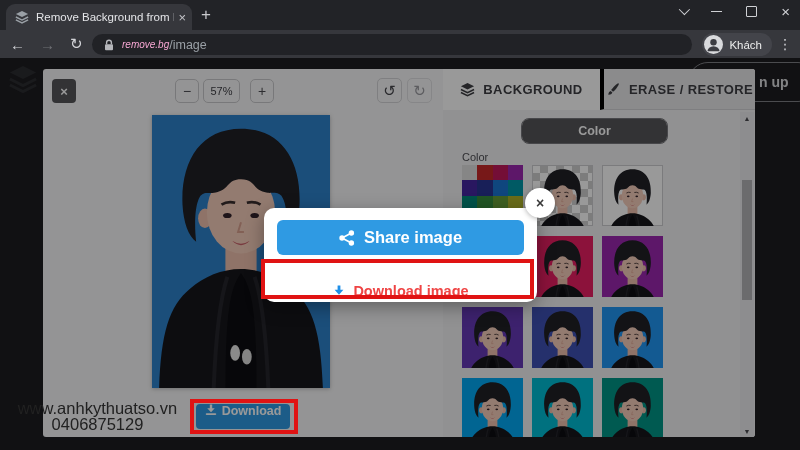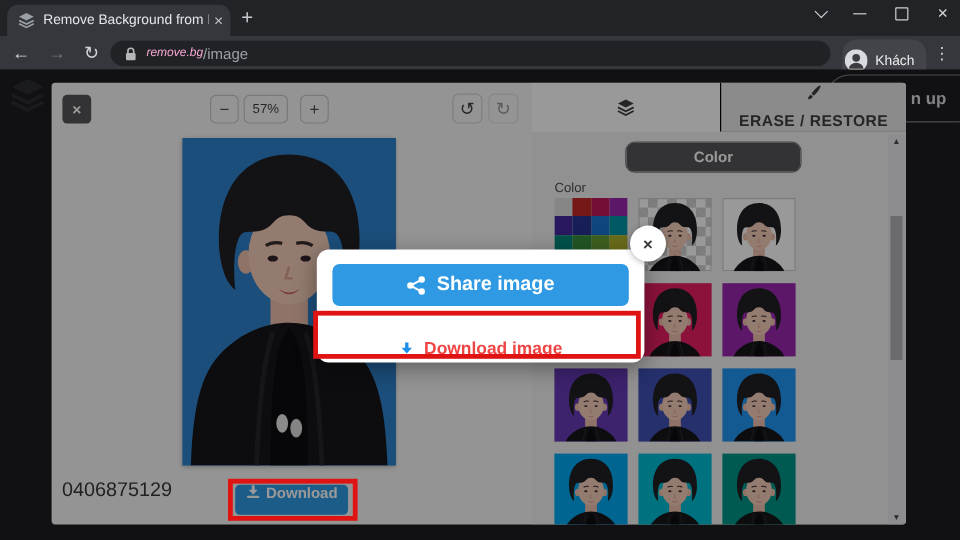--- a/index.html
+++ b/index.html
@@ -18,21 +18,21 @@
   .minbar{width:11px;height:0;border-top:1.8px solid #cfd0d4;}
   .maxbox{width:9px;height:9px;border:1.5px solid #cfd0d4;border-radius:1px;}
   .wclose{font-size:15px;line-height:1;}
   .toolbar{position:absolute;top:30px;left:0;right:0;height:28px;background:#36373c;}
   .navic{position:absolute;top:0;height:28px;display:flex;align-items:center;font-size:15px;color:#d2d3d7;}
   .navic.dis{color:#707176;}
   .urlpill{position:absolute;left:92px;top:34px;width:600px;height:21px;background:#212226;border-radius:11px;
            display:flex;align-items:center;padding-left:11px;box-sizing:border-box;}
   .host{color:#f9a8d4;font-size:10px;margin-left:7px;font-style:italic;}
   .path{color:#9aa0a6;font-size:12.5px;}
-  .profile{position:absolute;right:28px;top:33px;height:35px;border-radius:12px;background:#43444a;
+  .profile{position:absolute;right:28px;top:33px;height:23px;border-radius:12px;background:#43444a;
            display:flex;align-items:center;padding:0 10px 0 2px;}
   .profile-label{color:#eceded;font-size:11.5px;margin-left:6px;}
   .kebab{position:absolute;right:8px;top:36px;color:#cfd0d4;font-size:14px;}
   
   .viewport{position:absolute;top:58px;left:0;right:0;bottom:0;background:#1d1d20;}
   .signup-ghost{position:absolute;left:688px;top:4px;width:130px;height:40px;border:1.5px solid #7e7f84;
         border-radius:21px;color:#d9dadd;font-weight:bold;font-size:14px;display:flex;align-items:center;
         padding-left:70px;box-sizing:border-box;}
   
   .modal{position:absolute;left:43px;top:11px;width:712px;height:368px;background:#f7f7f8;border-radius:3px;overflow:hidden;}
@@ -46,21 +46,21 @@
         box-sizing:border-box;display:flex;align-items:center;justify-content:center;font-size:15px;color:#46464c;}
   .hbtn.dis{color:#9b9ba1;border-color:#e0e0e3;}
   .photo{position:absolute;left:109px;top:46px;width:178px;height:273px;box-shadow:0 1px 4px rgba(0,0,0,.25);}
   .photo svg{position:absolute;inset:0;width:100%;height:100%;}
   
   .panel{position:absolute;left:400px;top:0;width:312px;height:368px;background:#f2f2f3;}
   .ptabs{display:flex;height:41px;}
   .ptab{display:flex;align-items:center;justify-content:center;gap:8px;font-weight:bold;font-size:13px;
         letter-spacing:.4px;color:#3e3f44;}
   .ptab.active{flex:1;background:#fff;}
-  .ptab.inactive{width:155px;background:#e8e8ea;border-left:1px solid #000000;border-bottom:1px solid #d3d3d5;box-sizing:border-box;flex-direction:column;}
+  .ptab.inactive{width:155px;background:#e8e8ea;border-left:4px solid #000000;border-bottom:1px solid #d3d3d5;box-sizing:border-box;}
   .toggle{position:absolute;left:78px;top:49px;width:147px;height:26px;border:1.5px solid #77777c;border-radius:8px;
         display:flex;overflow:hidden;box-sizing:border-box;}
   .tg{flex:1;display:flex;align-items:center;justify-content:center;font-weight:bold;font-size:12.5px;}
   .tg.coloron{background:#565659;color:#fff;}
   .color-label{position:absolute;left:19px;top:82px;font-size:11px;color:#4e4e54;}
   .swgrid{position:absolute;left:19px;top:96px;width:201px;display:grid;
         grid-template-columns:repeat(3,61px);grid-auto-rows:61px;gap:10px 9px;}
   .swatch{position:relative;overflow:hidden;}
   .swatch svg{position:absolute;inset:0;width:100%;height:100%;}
   .swatch.bordered{box-shadow:inset 0 0 0 1px #cdcdd0;}
@@ -203,20 +203,21 @@
           <use href="#person-shape"></use>
         </svg>
     </div>
 
     <div class="panel">
       <div class="ptabs">
         <div class="ptab active">
           <svg width="15" height="15" viewBox="0 0 16 16" fill="#3e3f44" color="#3e3f44">
               <use href="#layers-shape"></use>
             </svg>
+          <span>BACKGROUND</span>
         </div>
         <div class="ptab inactive">
           <svg width="15" height="15" viewBox="0 0 16 16" fill="#3e3f44">
               <use href="#brush-shape"></use>
             </svg>
           <span>ERASE / RESTORE</span>
         </div>
       </div>
       <div class="toggle">
 
@@ -325,14 +326,15 @@
       </svg>
     <span>Download image</span>
   </div>
 </div>
 <div class="popup-x">×</div>
 
 <div class="ann ann1" id="ann1" style="border: 4px solid rgb(224, 19, 19);"></div>
 <div class="ann ann2" id="ann2" style="border: 4px solid rgb(224, 19, 19);"></div>
 
 <div class="watermark">
+  <div>www.anhkythuatso.vn</div>
   <div>0406875129</div>
 </div>
 
 </body></html>

